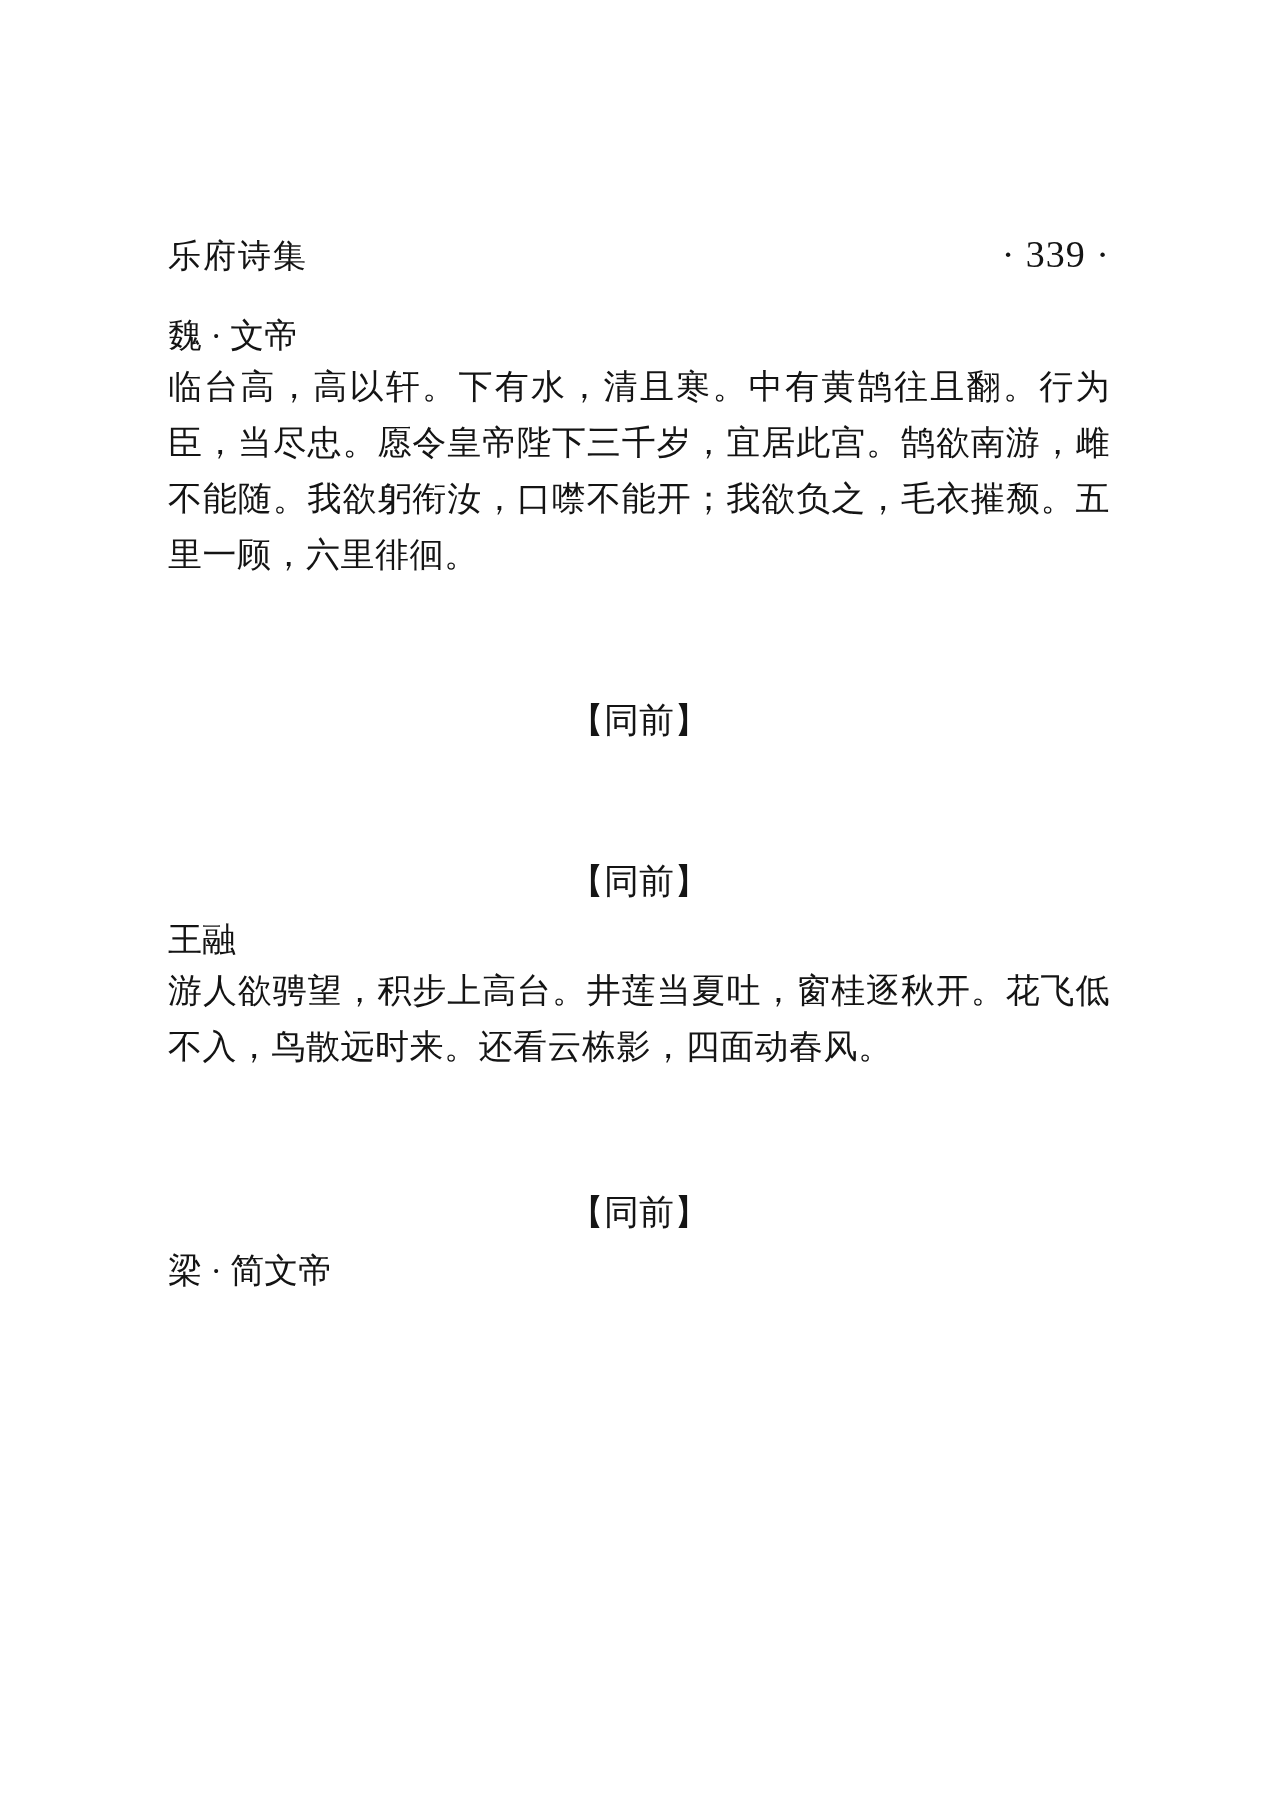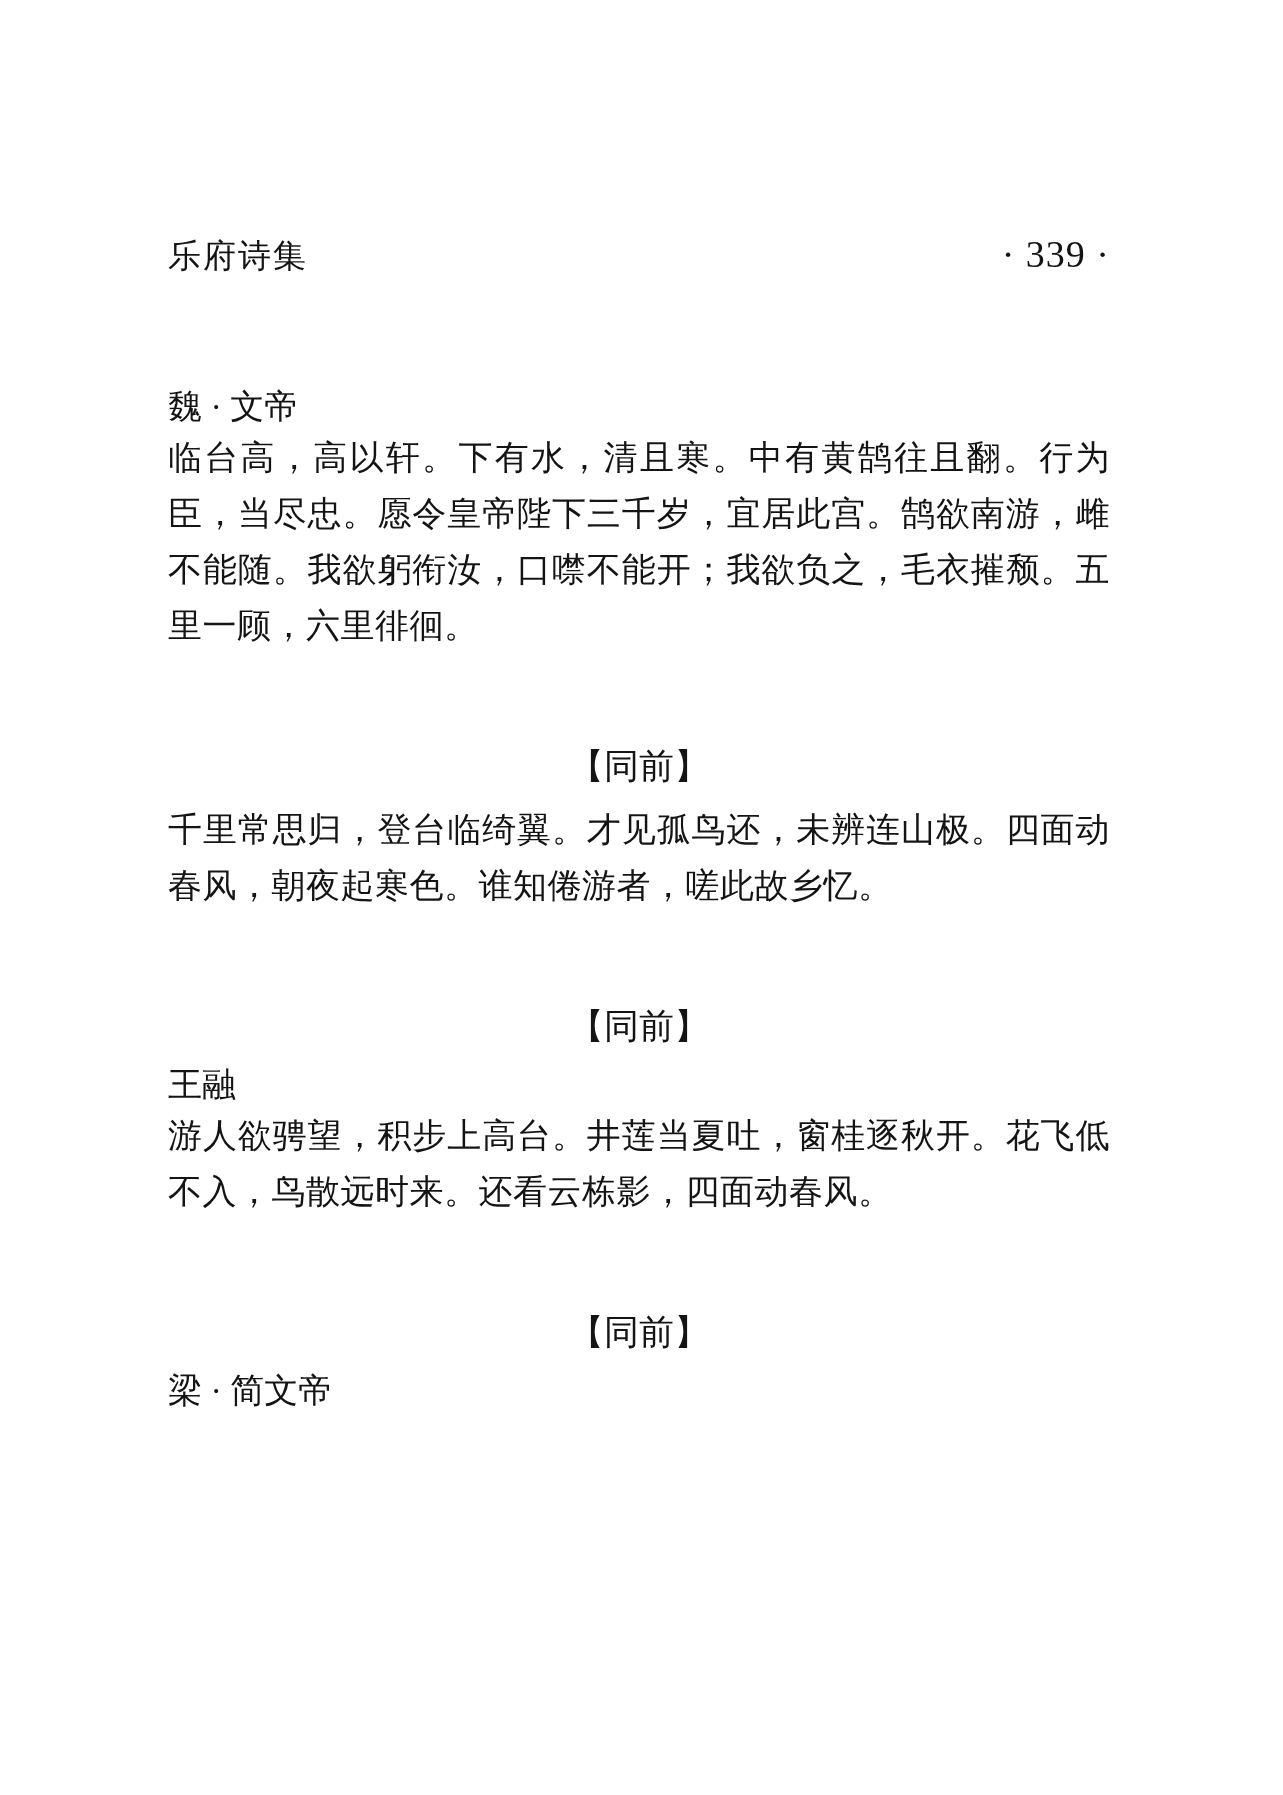--- a/index.html
+++ b/index.html
@@ -29,24 +29,24 @@
   }
   .book-title {
     font-size: 33px;
     letter-spacing: 2px;
   }
   .page-number {
     font-size: 38px;
     letter-spacing: 1px;
   }
   .poem-section-first {
-    margin-top: 105px;
+    margin-top: 34px;
   }
   .poem-section {
-    margin-top: 90px;
+    margin-top: 115px;
   }
   .poem-heading {
     text-align: center;
     font-size: 35px;
     line-height: 46px;
     margin-bottom: 12px;
   }
   .poem-author {
     font-size: 34px;
     line-height: 46px;
@@ -69,21 +69,20 @@
     <span class="page-number">· 339 ·</span>
   </div>
 
   <div class="poem-section-first">
     <div class="poem-author">魏 · 文帝</div>
     <div class="poem-text">临台高，高以轩。下有水，清且寒。中有黄鹄往且翻。行为臣，当尽忠。愿令皇帝陛下三千岁，宜居此宫。鹄欲南游，雌不能随。我欲躬衔汝，口噤不能开；我欲负之，毛衣摧颓。五里一顾，六里徘徊。</div>
   </div>
 
   <div class="poem-section">
     <div class="poem-heading">【同前】</div>
-    <div class="poem-text">千里常思归，登台临绮翼。才见孤鸟还，未辨连山极。四面动春风，朝夜起寒色。谁知倦游者，嗟此故乡忆。</div>
   </div>
 
   <div class="poem-section">
     <div class="poem-heading">【同前】</div>
     <div class="poem-author">王融</div>
     <div class="poem-text">游人欲骋望，积步上高台。井莲当夏吐，窗桂逐秋开。花飞低不入，鸟散远时来。还看云栋影，四面动春风。</div>
   </div>
 
   <div class="poem-section">
     <div class="poem-heading">【同前】</div>

